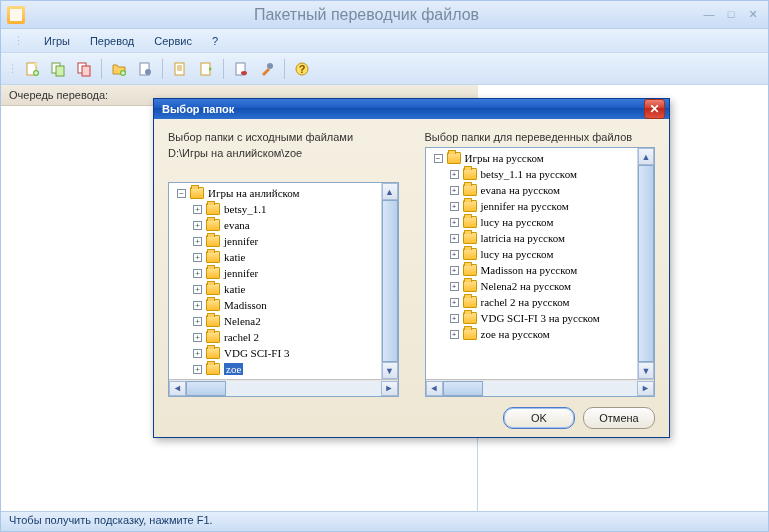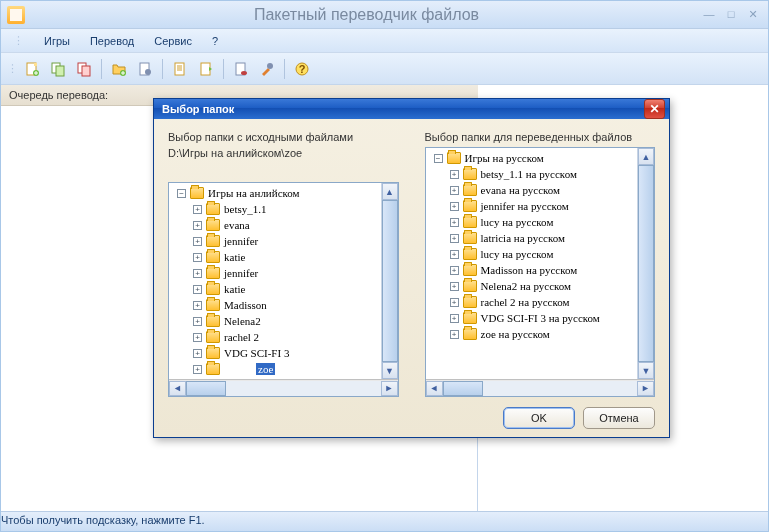--- a/index.html
+++ b/index.html
@@ -26,21 +26,21 @@
 .content-area { flex: 1; display: flex; background: #fff; }
 .left-panel { flex: 1.1; display: flex; flex-direction: column; }
 .queue-header { background: linear-gradient(#f0ebe0, #e6dfd0); padding: 4px 8px; border-bottom: 1px solid #d0c8b8; color: #333; }
 .queue-body { flex: 1; background: #fff; border-right: 1px solid #c3d5eb; }
 
 .right-panel { width: 290px; display: flex; flex-direction: column; background: #fff; }
 .props-header { display: flex; background: linear-gradient(#f0ebe0, #e6dfd0); border-bottom: 1px solid #d0c8b8; }
 .props-header div { flex: 1; padding: 4px 8px; border-right: 1px solid #d0c8b8; color: #333; }
 .props-body { flex: 1; background: #fff; }
 
-.status-bar { height: 20px; background: linear-gradient(#e4eefb, #cbdef5); border-top: 1px solid #b8cde6; padding: 2px 0; color: #1a3e6e; font-size: 11px; }
+.status-bar { height: 20px; background: linear-gradient(#e4eefb, #cbdef5); border-top: 1px solid #b8cde6; padding: 2px 8px; color: #1a3e6e; font-size: 11px; }
 
 
 .dialog { position: absolute; left: 153px; top: 98px; width: 517px; height: 340px; background: linear-gradient(#f5f0e2, #eee7d4); border: 1px solid #0a3d8f; box-shadow: 2px 3px 8px rgba(0,0,0,0.3); display: flex; flex-direction: column; }
 .dialog-title { height: 26px; background: linear-gradient(#3978d8, #1d5dc4 45%, #134fb3 46%, #2b6ed0); display: flex; align-items: center; padding: 0 4px 0 8px; color: #fff; font-weight: bold; font-size: 12px; }
 .dialog-title .spacer { flex: 1; }
 .dialog-close { width: 21px; height: 20px; background: linear-gradient(#f08070, #d04030 45%, #c02818 46%, #e05040); border: 1px solid #a03020; border-radius: 3px; color: #fff; display: flex; align-items: center; justify-content: center; font-weight: bold; font-size: 12px; cursor: pointer; }
 
 .dialog-body { flex: 1; padding: 12px 14px 10px; display: flex; flex-direction: column; }
 .cols { display: flex; gap: 26px; flex: 1; }
 .col { flex: 1; display: flex; flex-direction: column; min-width: 0; }
@@ -48,34 +48,34 @@
 .col-path { color: #333; margin-bottom: 23px; white-space: nowrap; overflow: hidden; }
 
 .tree-box { flex: 1; background: #fff; border: 1px solid #8aa8c8; position: relative; display: flex; flex-direction: column; }
 .tree-inner { flex: 1; overflow: hidden; padding: 2px 0; }
 .tree-row { display: flex; align-items: center; height: 16px; padding-left: 24px; white-space: nowrap; }
 .tree-row.root { padding-left: 8px; }
 .expander { width: 9px; height: 9px; border: 1px solid #8090a0; background: #fff; color: #405060; font-size: 8px; line-height: 7px; text-align: center; margin-right: 4px; cursor: pointer; flex-shrink: 0; }
 .folder-ico { width: 14px; height: 12px; background: linear-gradient(#ffe090, #ffc030); border: 1px solid #d09800; border-radius: 1px; margin-right: 4px; position: relative; flex-shrink: 0; }
 .folder-ico::before { content: ''; position: absolute; top: -3px; left: 0; width: 6px; height: 3px; background: #ffd060; border: 1px solid #d09800; border-bottom: none; border-radius: 1px 1px 0 0; }
 .tree-label { color: #000; white-space: nowrap; font-family: Liberation Serif, serif; }
-.tree-label.sel { background: #316ac5; color: #fff; padding: 0 2px; margin-left: 32px; }
+.tree-label.sel { background: #316ac5; color: #fff; padding: 0 2px; }
 
 .hscroll { height: 17px; background: #e8e8e8; border-top: 1px solid #c0c0c0; display: flex; align-items: center; }
 .hscroll .arrow { width: 17px; height: 15px; background: linear-gradient(#f0f4fa,#d8e2f0); border: 1px solid #a8bcd8; display: flex; align-items: center; justify-content: center; color: #4060a0; font-size: 9px; cursor: pointer; }
 .hscroll .track { flex: 1; height: 15px; background: #e8eef6; position: relative; }
 .hscroll .thumb { position: absolute; left: 0; top: 0; width: 40px; height: 15px; background: linear-gradient(#d8e6f8,#b8d0ec); border: 1px solid #8aa8c8; }
 
 .vscroll { position: absolute; right: 0; top: 0; bottom: 17px; width: 17px; background: #e8eef6; border-left: 1px solid #c8d4e4; display: flex; flex-direction: column; }
 .vscroll .arrow { height: 17px; background: linear-gradient(#f0f4fa,#d8e2f0); border: 1px solid #a8bcd8; display: flex; align-items: center; justify-content: center; color: #4060a0; font-size: 9px; cursor: pointer; }
 .vscroll .track { flex: 1; position: relative; }
 .vscroll .thumb { position: absolute; top: 0; left: 0; right: 0; height: 100%; background: linear-gradient(90deg,#d8e6f8,#b8d0ec); border: 1px solid #8aa8c8; }
 
 .dialog-buttons { display: flex; justify-content: flex-end; gap: 8px; padding-top: 10px; }
-.btn { min-width: 72px; height: 22px; background: linear-gradient(#fdfdfd,#ece8dc); border: 1px solid #a0988a; border-radius: 5px; cursor: pointer; font-size: 11px; color: #222; }
+.btn { min-width: 72px; height: 22px; background: linear-gradient(#fdfdfd,#ece8dc); border: 1px solid #a0988a; border-radius: 10px; cursor: pointer; font-size: 11px; color: #222; }
 .btn.default { border: 1px solid #4a7ac8; box-shadow: inset 0 0 0 1px #9ec0f0; }
 
 svg { display: block; }
 </style>
 </head>
 <body>
 
 <div class="main-window">
   <div class="title-bar">
     <div class="app-icon"></div>

